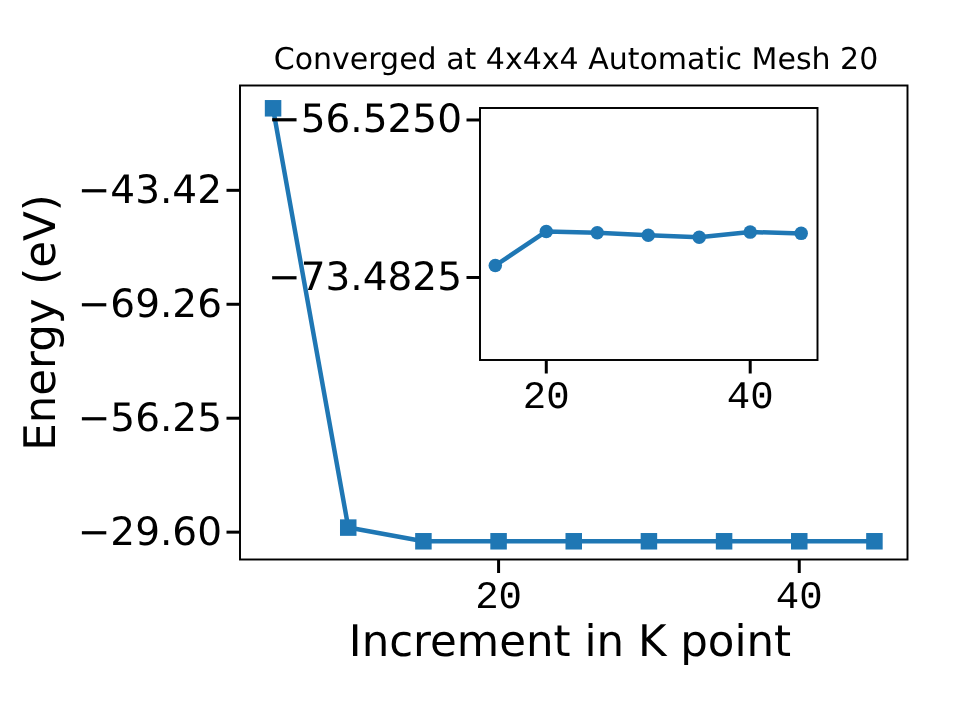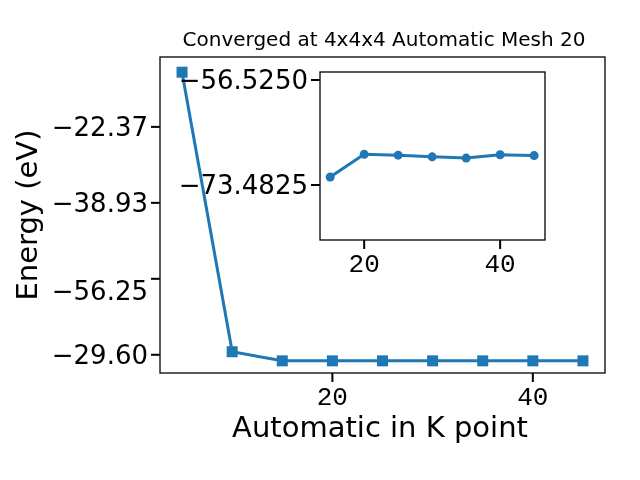--- a/index.html
+++ b/index.html
@@ -50,26 +50,26 @@
       <circle cx="500.13595166163145" cy="154.73999999990002" r="4.5" fill="#1f77b4"></circle>
       <circle cx="534.1238670694864" cy="155.5799999998672" r="4.5" fill="#1f77b4"></circle>
       <rect x="320" y="72" width="225" height="168" fill="none" stroke="#000000" stroke-width="1.3"></rect>
       <line x1="364.18429003021146" y1="240" x2="364.18429003021146" y2="249" stroke="#000000" stroke-width="2"></line>
       <line x1="500.13595166163145" y1="240" x2="500.13595166163145" y2="249" stroke="#000000" stroke-width="2"></line>
       <line x1="311" y1="79.98000000013579" x2="320" y2="79.98000000013579" stroke="#000000" stroke-width="2"></line>
       <line x1="311" y1="184.97999999991197" x2="320" y2="184.97999999991197" stroke="#000000" stroke-width="2"></line>
     </svg>
   <div id="labels-overlay">
     <div class="lbl" id="chart-title">Converged at 4x4x4 Automatic Mesh 20</div>
-    <div class="lbl" id="x-axis-label">Automatic in K point</div>
+    <div class="lbl" id="x-axis-label">Increment in K point</div>
     <div class="lbl" id="y-axis-label">Energy (eV)</div>
   <div class="lbl tick-lbl anchor-n" style="left: 332.387px; top: 385px;">20</div>
       <div class="lbl tick-lbl anchor-n" style="left: 532.838px; top: 385px;">40</div>
-      <div class="lbl tick-lbl anchor-e" style="left: 148px; top: 126.885px;">−22.37</div>
-      <div class="lbl tick-lbl anchor-e" style="left: 148px; top: 202.846px;">−38.93</div>
-      <div class="lbl tick-lbl anchor-e" style="left: 148px; top: 278.808px; margin-top: 12px;">−56.25</div>
+      <div class="lbl tick-lbl anchor-e" style="left: 148px; top: 126.885px;">−43.42</div>
+      <div class="lbl tick-lbl anchor-e" style="left: 148px; top: 202.846px;">−69.26</div>
+      <div class="lbl tick-lbl anchor-e" style="left: 148px; top: 278.808px;">−56.25</div>
       <div class="lbl tick-lbl anchor-e" style="left: 148px; top: 354.769px;">−29.60</div>
       <div class="lbl tick-lbl anchor-n" style="left: 364.184px; top: 252px;">20</div>
       <div class="lbl tick-lbl anchor-n" style="left: 500.136px; top: 252px;">40</div>
       <div class="lbl tick-lbl anchor-e" style="left: 308px; top: 79.98px;">−56.5250</div>
       <div class="lbl tick-lbl anchor-e" style="left: 308px; top: 184.98px;">−73.4825</div>
     </div>
 </div>
 
 </body></html>

